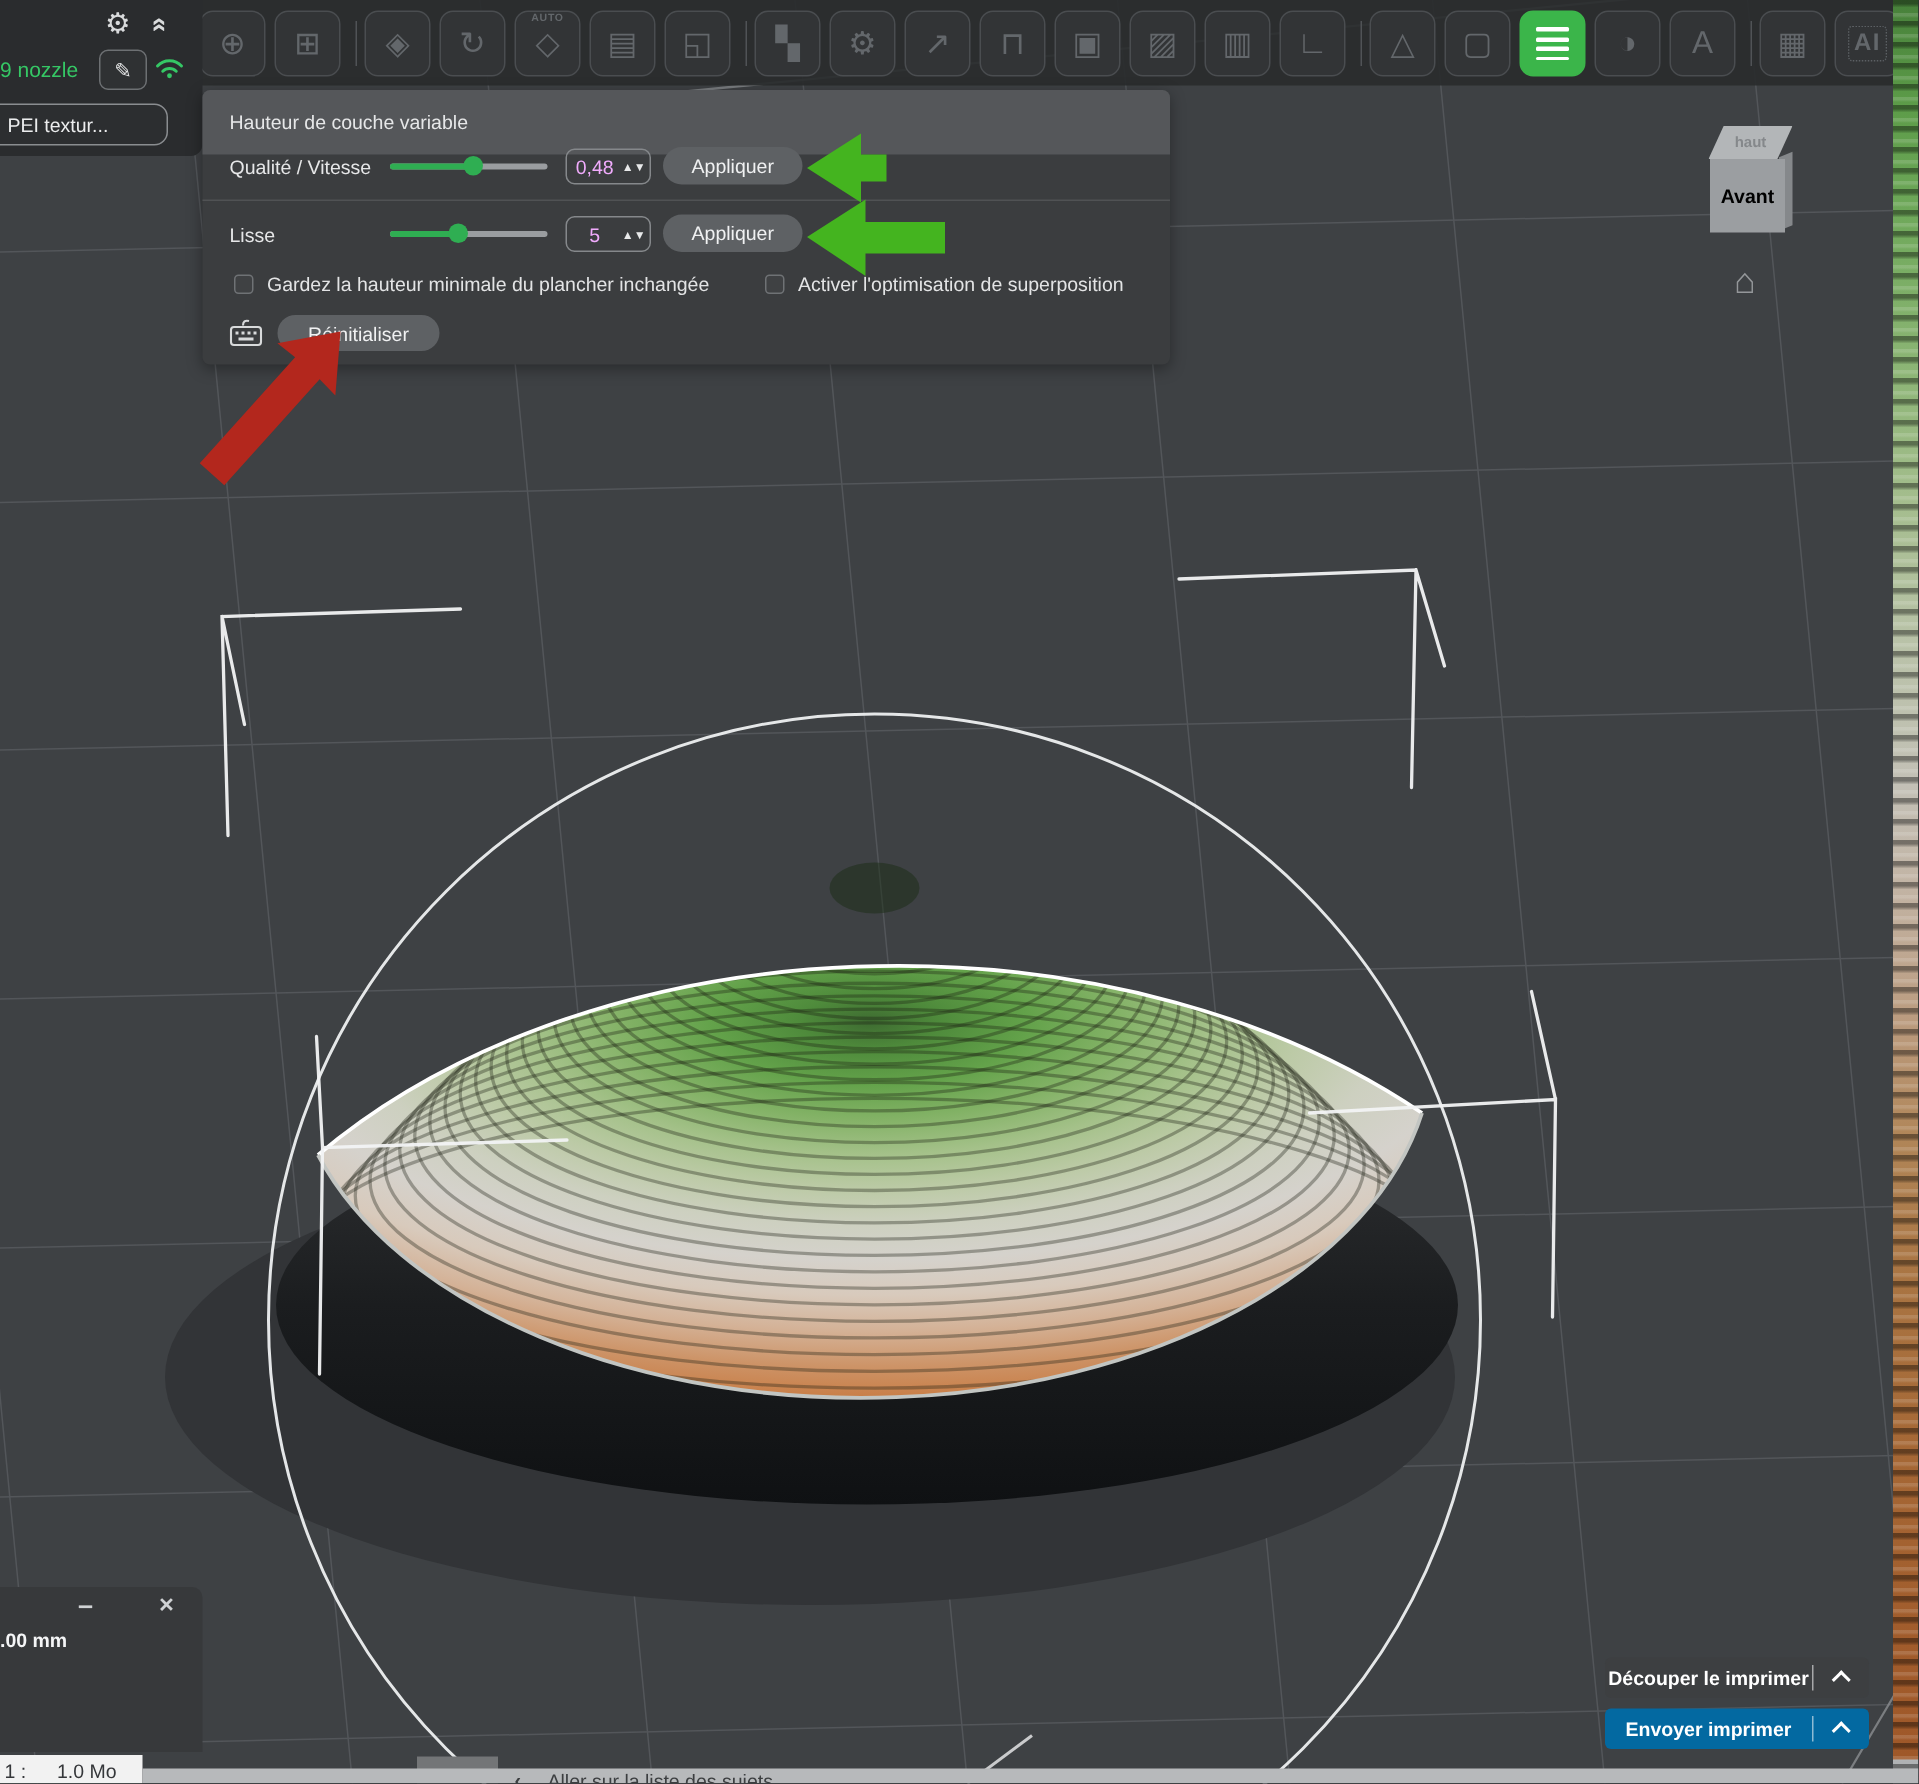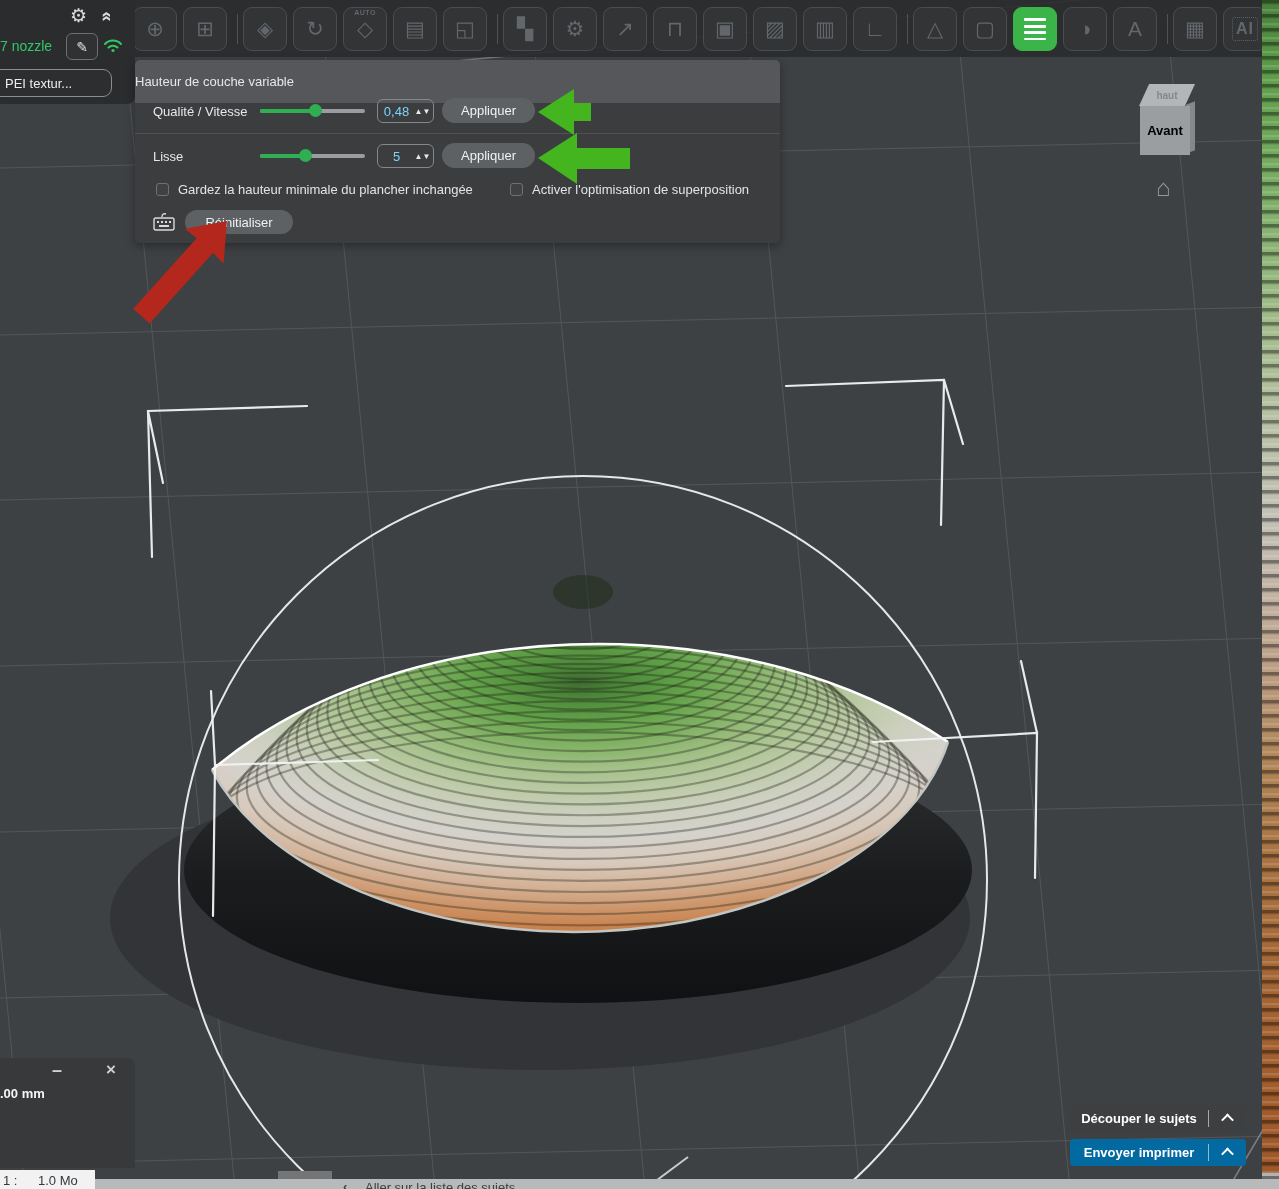--- a/index.html
+++ b/index.html
@@ -38,29 +38,29 @@
   #tl-wifi{position:absolute;left:102px;top:36px;}
   #tl-preset{position:absolute;left:-8px;top:69px;width:120px;height:28px;border:1px solid #8a8d90;
              border-radius:9px;color:#ecedee;font-size:13px;display:flex;align-items:center;
              padding-left:12px;box-sizing:border-box;background:#2c2e30;}
 
   
   #dialog{position:absolute;left:135px;top:60px;width:645px;height:183px;background:#3b3d3f;
           border-radius:5px;z-index:20;box-shadow:0 3px 10px rgba(0,0,0,.35);
           color:#e6e7e8;font-size:13px;}
   #dialog .titlebar{position:absolute;left:0;top:0;right:0;height:43px;background:#55575a;
-                    border-radius:5px 5px 0 0;display:flex;align-items:center;}
+                    border-radius:5px 5px 0 0;display:flex;align-items:center;padding-left:18px;}
   .dlg-label{position:absolute;white-space:nowrap;color:#e6e7e8;}
   .slider{position:absolute;width:105px;height:4px;border-radius:2px;background:#9a9da0;}
   .slider .fill{position:absolute;left:0;top:0;bottom:0;background:#2fae52;border-radius:2px;}
   .slider .thumb{position:absolute;top:-5px;width:13px;height:13px;border-radius:50%;
                  background:#2fae52;}
   .valbox{position:absolute;width:57px;height:24px;border:1px solid #85888b;border-radius:6px;
           box-sizing:border-box;display:flex;align-items:center;background:transparent;}
-  .valbox .num{flex:1;text-align:center;color:#7dd3fc;}
+  .valbox .num{flex:1;text-align:center;color:#f0abfc;}
   .valbox .spin{width:15px;display:flex;flex-direction:column;align-items:center;line-height:7px;
                 font-size:8px;color:#e8e9ea;padding-right:3px;}
   .pill-btn{position:absolute;height:25px;border-radius:13px;background:#5e6164;color:#f0f1f2;
             display:flex;align-items:center;justify-content:center;font-size:13px;}
   .dlg-divider{position:absolute;left:0;right:0;height:1px;background:#505254;}
   .checkbox{position:absolute;width:13px;height:13px;border:1px solid #6f7275;border-radius:3px;
             background:#3f4143;box-sizing:border-box;}
   .cb-label{position:absolute;white-space:nowrap;color:#e3e4e5;}
 
   
@@ -298,21 +298,21 @@
         <span>▦</span>
       </div>
       <div class="tool-btn" style="left: 1223px;">
         <span style="font-size: 16px; font-weight: bold; letter-spacing: 1px; border: 1px dotted rgb(92, 96, 100); padding: 2px 3px; border-radius: 3px;">AI</span>
       </div>
     </div>
 
   <div id="tl-panel">
     <span id="tl-gear">⚙</span>
     <span id="tl-collapse">»</span>
-    <span id="tl-nozzle">7 nozzle</span>
+    <span id="tl-nozzle">9 nozzle</span>
     <span id="tl-edit">✎</span>
     <svg id="tl-wifi" width="22" height="17" viewBox="0 0 22 17">
       <path d="M3 8 A 11 11 0 0 1 19 8" fill="none" stroke="#35c765" stroke-width="2" stroke-linecap="round"></path>
       <path d="M6.5 11.5 A 6.5 6.5 0 0 1 15.5 11.5" fill="none" stroke="#35c765" stroke-width="2" stroke-linecap="round"></path>
       <circle cx="11" cy="14.5" r="1.6" fill="#35c765"></circle>
     </svg>
     <div id="tl-preset">PEI textur...</div>
   </div>
 
   <div id="dialog">
@@ -396,21 +396,21 @@
     <span style="position:absolute;left:3px;top:3px;">1 :</span>
     <span style="position:absolute;left:38px;top:3px;">1.0 Mo</span>
   </div>
   <div id="bl-scroll"></div>
   <div id="bottom-bar">
     <span class="bk">‹</span>
     <span class="lnk">Aller sur la liste des sujets</span>
   </div>
 
   <div class="action-btn" id="btn-slice">
-    <span class="lbl">Découper le sujets</span>
+    <span class="lbl">Découper le imprimer</span>
     <span class="vsep"></span>
     <span class="chv">
         <span class="chev-up"></span>
       </span>
   </div>
   <div class="action-btn" id="btn-print">
     <span class="lbl">Envoyer imprimer</span>
     <span class="vsep"></span>
     <span class="chv">
         <span class="chev-up"></span>

